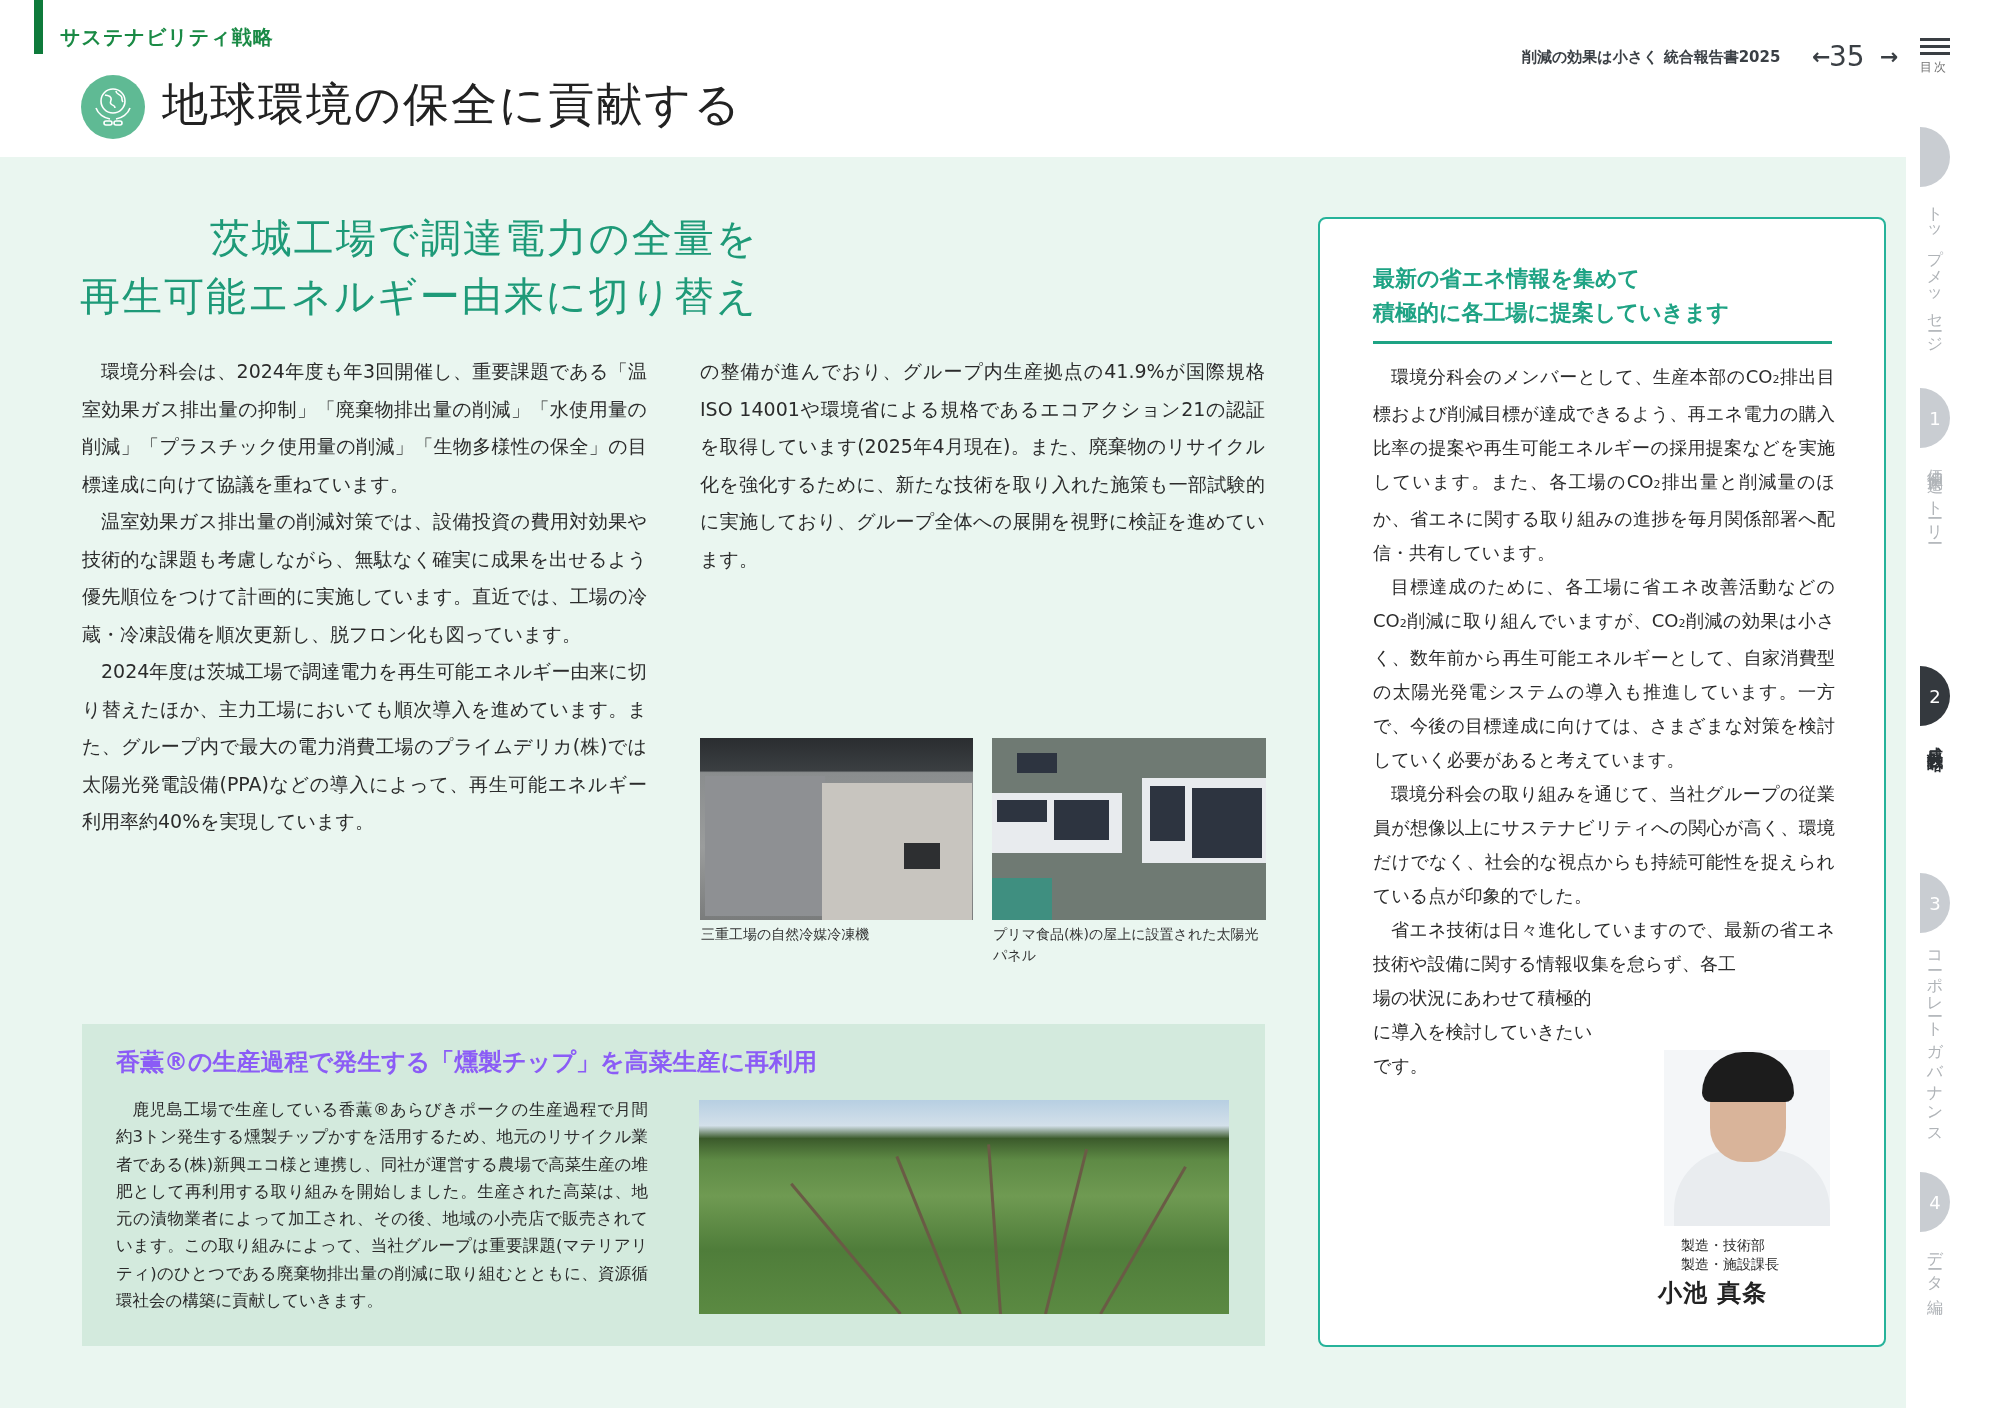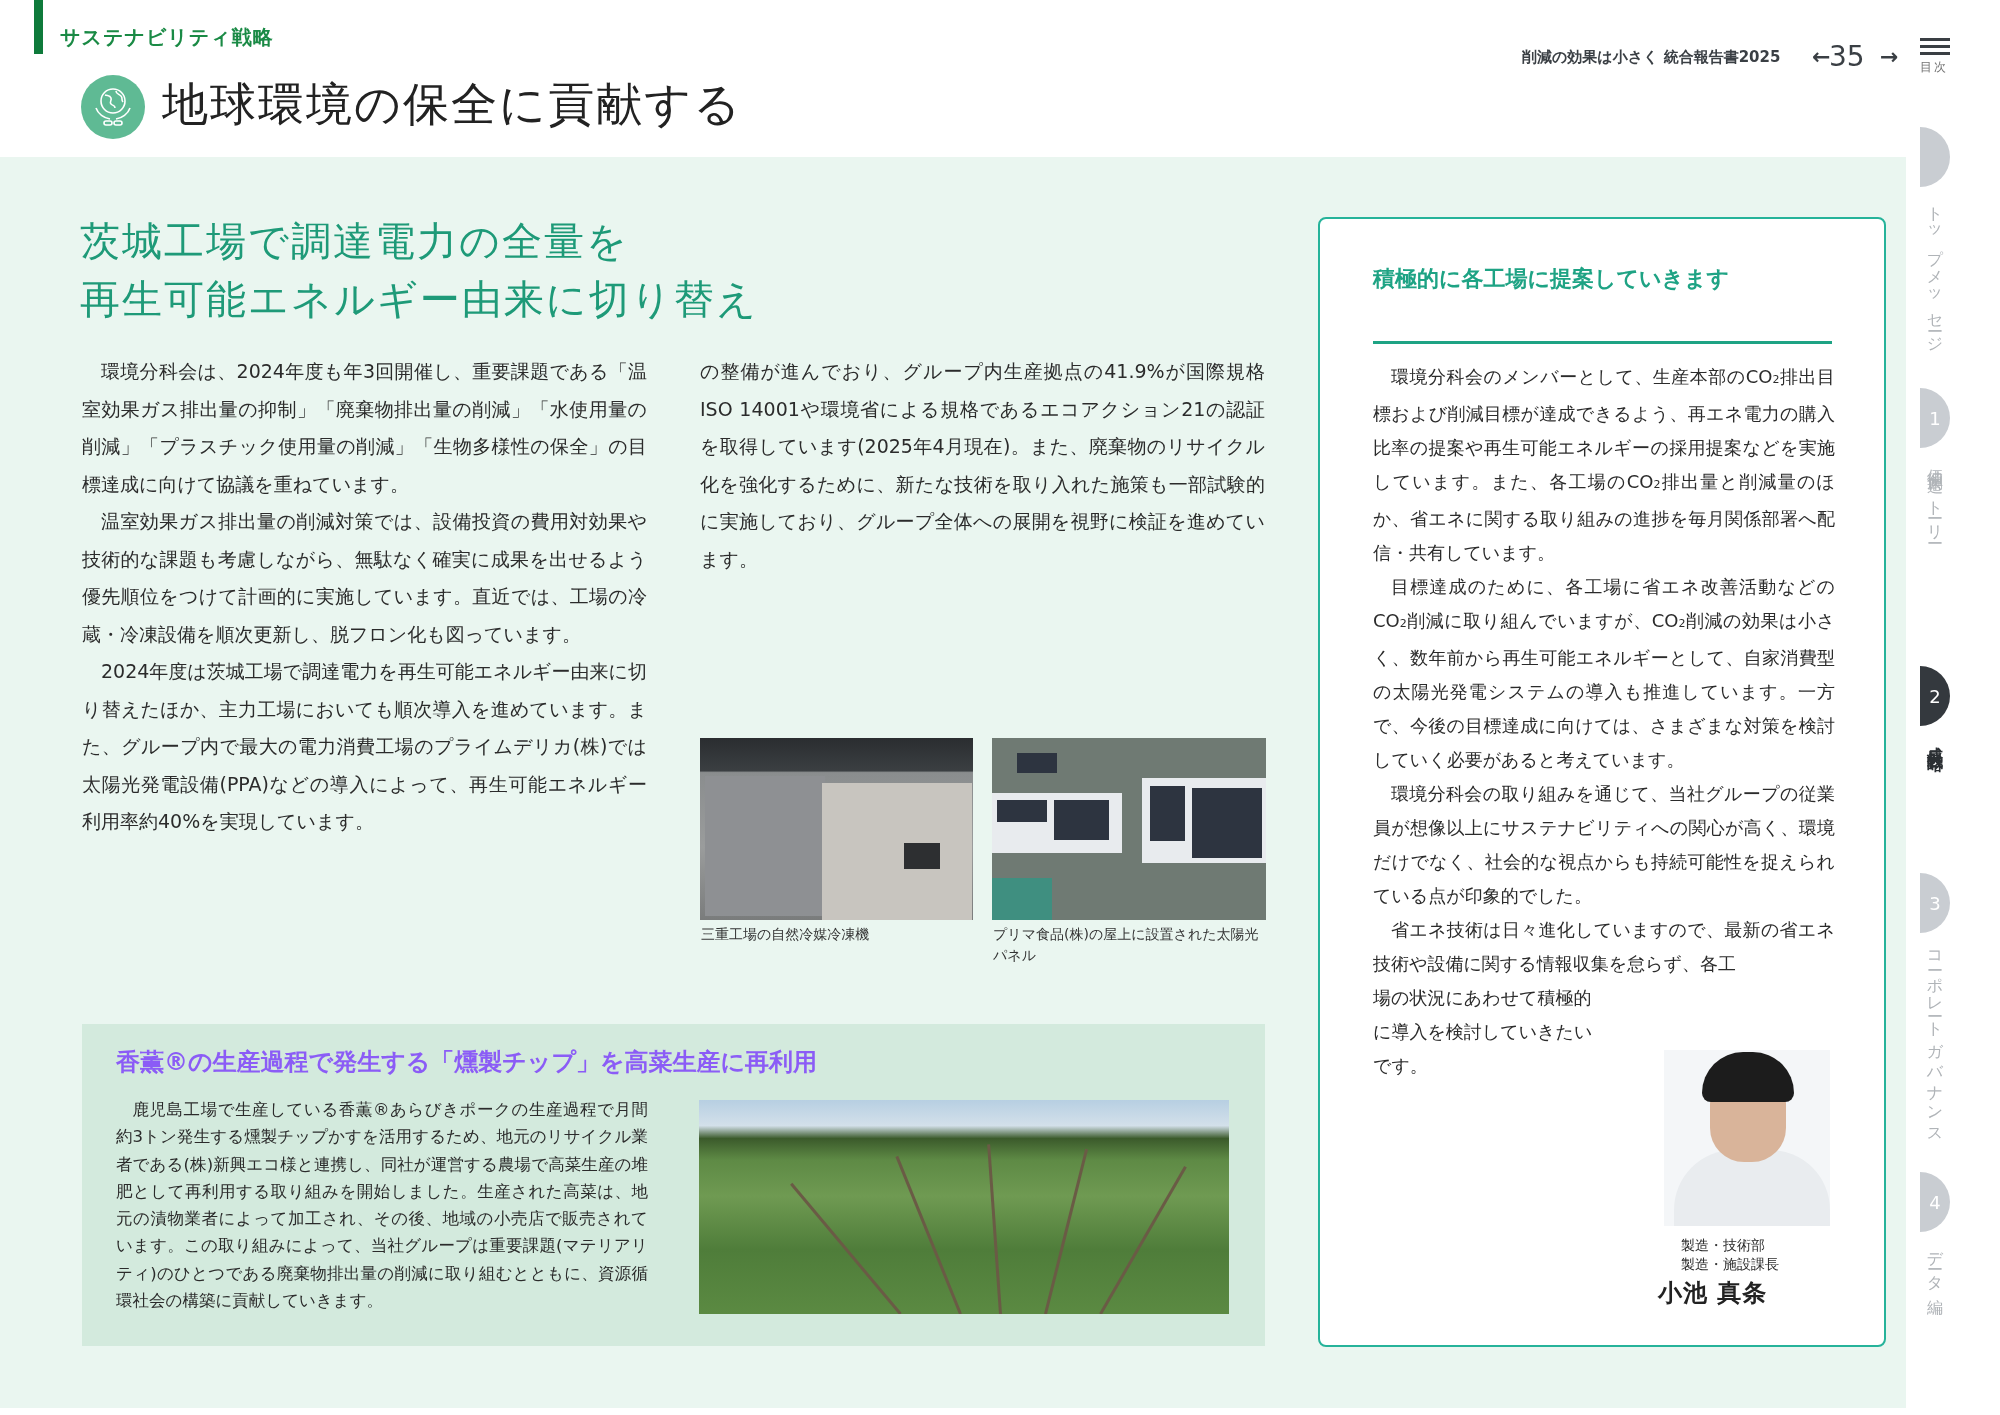--- a/index.html
+++ b/index.html
@@ -23,21 +23,21 @@
   
   .side-tab { position: absolute; left: 1920px; width: 60px; cursor: pointer; }
   .side-tab .half { width: 30px; height: 60px; border-radius: 0 30px 30px 0; background: #c9cdd2; color: #fff; font-size: 18px; display: flex; align-items: center; justify-content: center; }
   .side-tab.active .half { background: #34393e; }
   .side-tab .vt { writing-mode: vertical-rl; font-size: 16px; color: #b0b4b8; margin-left: 4px; margin-top: 8px; letter-spacing: 3px; }
   .side-tab.active .vt { color: #2b2f33; font-weight: bold; }
 
   
   .main-panel { position: absolute; left: 0; top: 157px; width: 1906px; height: 1251px; background: #eaf6f0; }
 
-  .lead-title { position: absolute; left: 80px; top: 213px; font-family: Liberation Serif, serif; font-size: 40px; line-height: 58px; color: #1e9a78; letter-spacing: 2px; }
+  .lead-title { position: absolute; left: 80px; top: 213px; font-family: Liberation Mono, monospace; font-size: 40px; line-height: 58px; color: #1e9a78; letter-spacing: 2px; text-align: right; }
 
   .body-col { position: absolute; font-size: 19px; line-height: 37.5px; color: #2b2b2b; text-align: justify; }
   .body-col p { text-indent: 1em; }
   .col-left { left: 82px; top: 353px; width: 565px; }
   .col-mid { left: 700px; top: 353px; width: 565px; }
   .col-mid p.cont { text-indent: 0; }
 
   .photo { position: absolute; overflow: hidden; }
   .photo-a { left: 700px; top: 738px; width: 273px; height: 182px; background: linear-gradient(180deg, #2a2d30 0%, #3b3f42 18%, #8a8d8e 19%, #9a9c9c 60%, #7a7c7c 100%); }
   .photo-a .cab1 { position: absolute; left: 5px; top: 38px; width: 120px; height: 140px; background: #8e9093; }
@@ -167,20 +167,21 @@
 <div class="field-photo">
   <div class="row" style="left:200px;height:170px;transform:rotate(-40deg);"></div>
   <div class="row" style="left:260px;height:170px;transform:rotate(-22deg);"></div>
   <div class="row" style="left:300px;height:170px;transform:rotate(-4deg);"></div>
   <div class="row" style="left:345px;height:170px;transform:rotate(14deg);"></div>
   <div class="row" style="left:400px;height:170px;transform:rotate(30deg);"></div>
 </div>
 
 <div class="card"></div>
 <div class="card-title">
+  <div>最新の省エネ情報を集めて</div>
   <div>積極的に各工場に提案していきます</div>
 </div>
 <div class="card-rule"></div>
 
 <div class="card-text">
   <p><span>環境分科会のメンバーとして、生産本部のCO</span><sub>2</sub><span>排出目標および削減目標が達成できるよう、再エネ電力の購入比率の提案や再生可能エネルギーの採用提案などを実施しています。また、各工場のCO</span><sub>2</sub><span>排出量と削減量のほか、省エネに関する取り組みの進捗を毎月関係部署へ配信・共有しています。</span></p>
   <p><span>目標達成のために、各工場に省エネ改善活動などのCO</span><sub>2</sub><span>削減に取り組んでいますが、CO</span><sub>2</sub><span>削減の効果は小さく、数年前から再生可能エネルギーとして、自家消費型の太陽光発電システムの導入も推進しています。一方で、今後の目標達成に向けては、さまざまな対策を検討していく必要があると考えています。</span></p>
   <p>環境分科会の取り組みを通じて、当社グループの従業員が想像以上にサステナビリティへの関心が高く、環境だけでなく、社会的な視点からも持続可能性を捉えられている点が印象的でした。</p>
   <p>省エネ技術は日々進化していますので、最新の省エネ技術や設備に関する情報収集を怠らず、各工</p>
   <div class="narrow">

